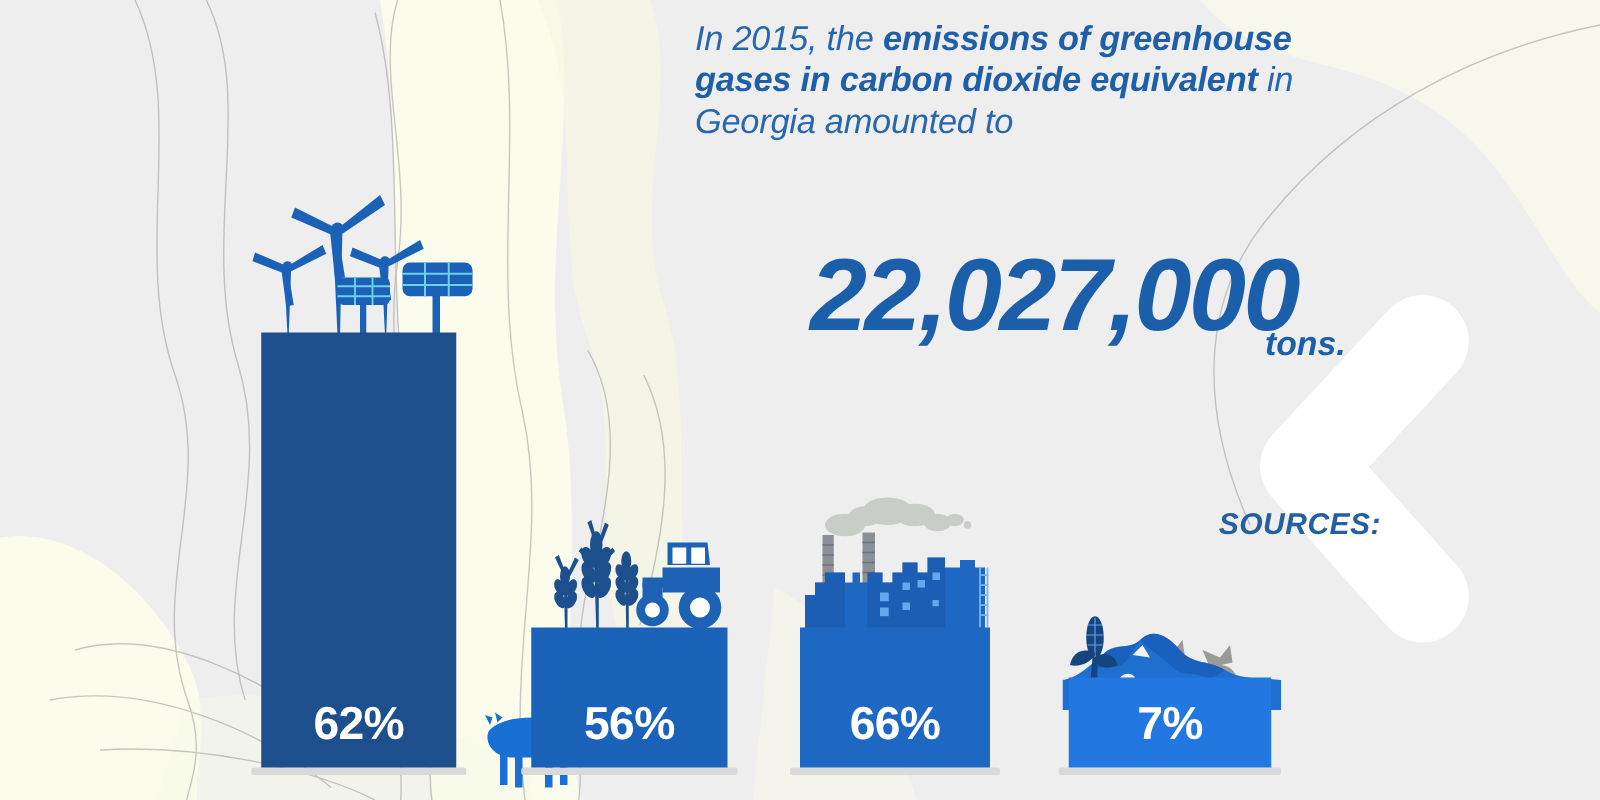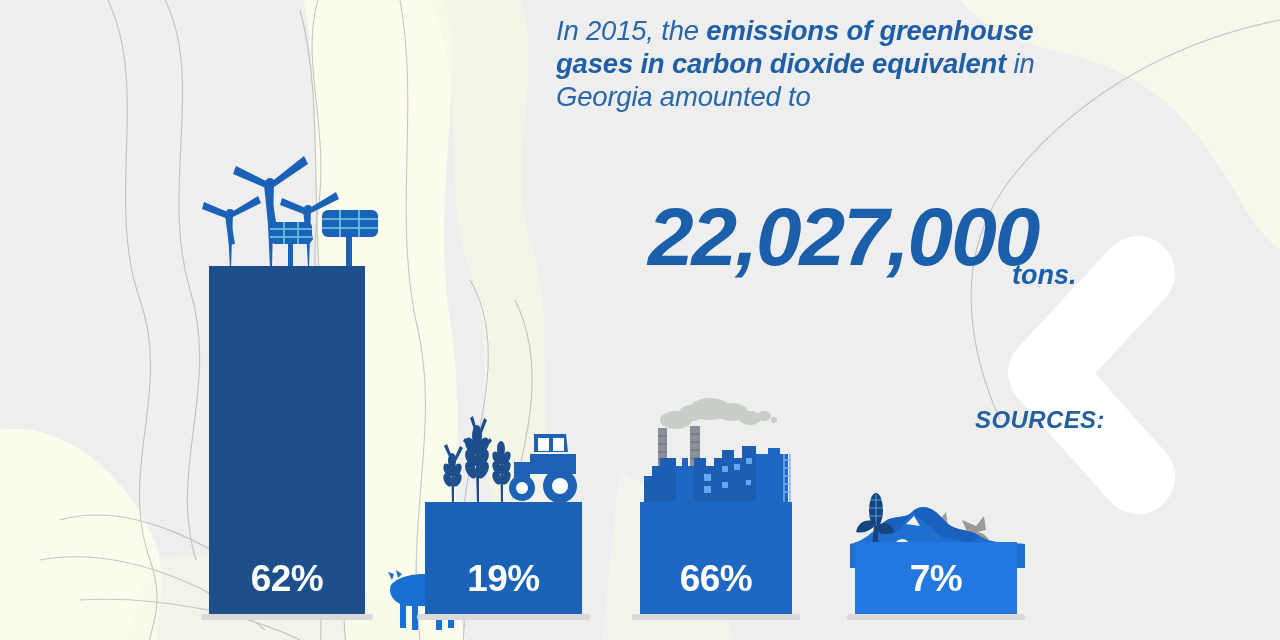--- a/index.html
+++ b/index.html
@@ -253,21 +253,21 @@
     <rect x="50" y="38" width="6" height="26"></rect>
     <rect x="62" y="38" width="6" height="24"></rect>
     <path d="M6,14 L2,6 L8,8 Z"></path>
     <path d="M12,12 L10,4 L16,8 Z"></path>
   </g>
 </svg>
 
 <div class="baseline" style="left:417px; width:173px;"></div>
 <div class="bar" id="bar2">
   <div class="fill" style="background:#1a62b8"></div>
-  <div class="pct">19%</div>
+  <div class="pct">56%</div>
 </div>
 
 <svg class="artwork" style="left:630px; top:396px; width:180px; height:112px;" viewBox="0 0 180 112" xmlns="http://www.w3.org/2000/svg">
 
   <g fill="#c8cdc8">
     <ellipse cx="46" cy="24" rx="16" ry="9"></ellipse>
     <ellipse cx="62" cy="17" rx="13" ry="8"></ellipse>
     <ellipse cx="80" cy="13" rx="20" ry="11"></ellipse>
     <ellipse cx="102" cy="16" rx="16" ry="9"></ellipse>
     <ellipse cx="120" cy="22" rx="11" ry="7"></ellipse>

